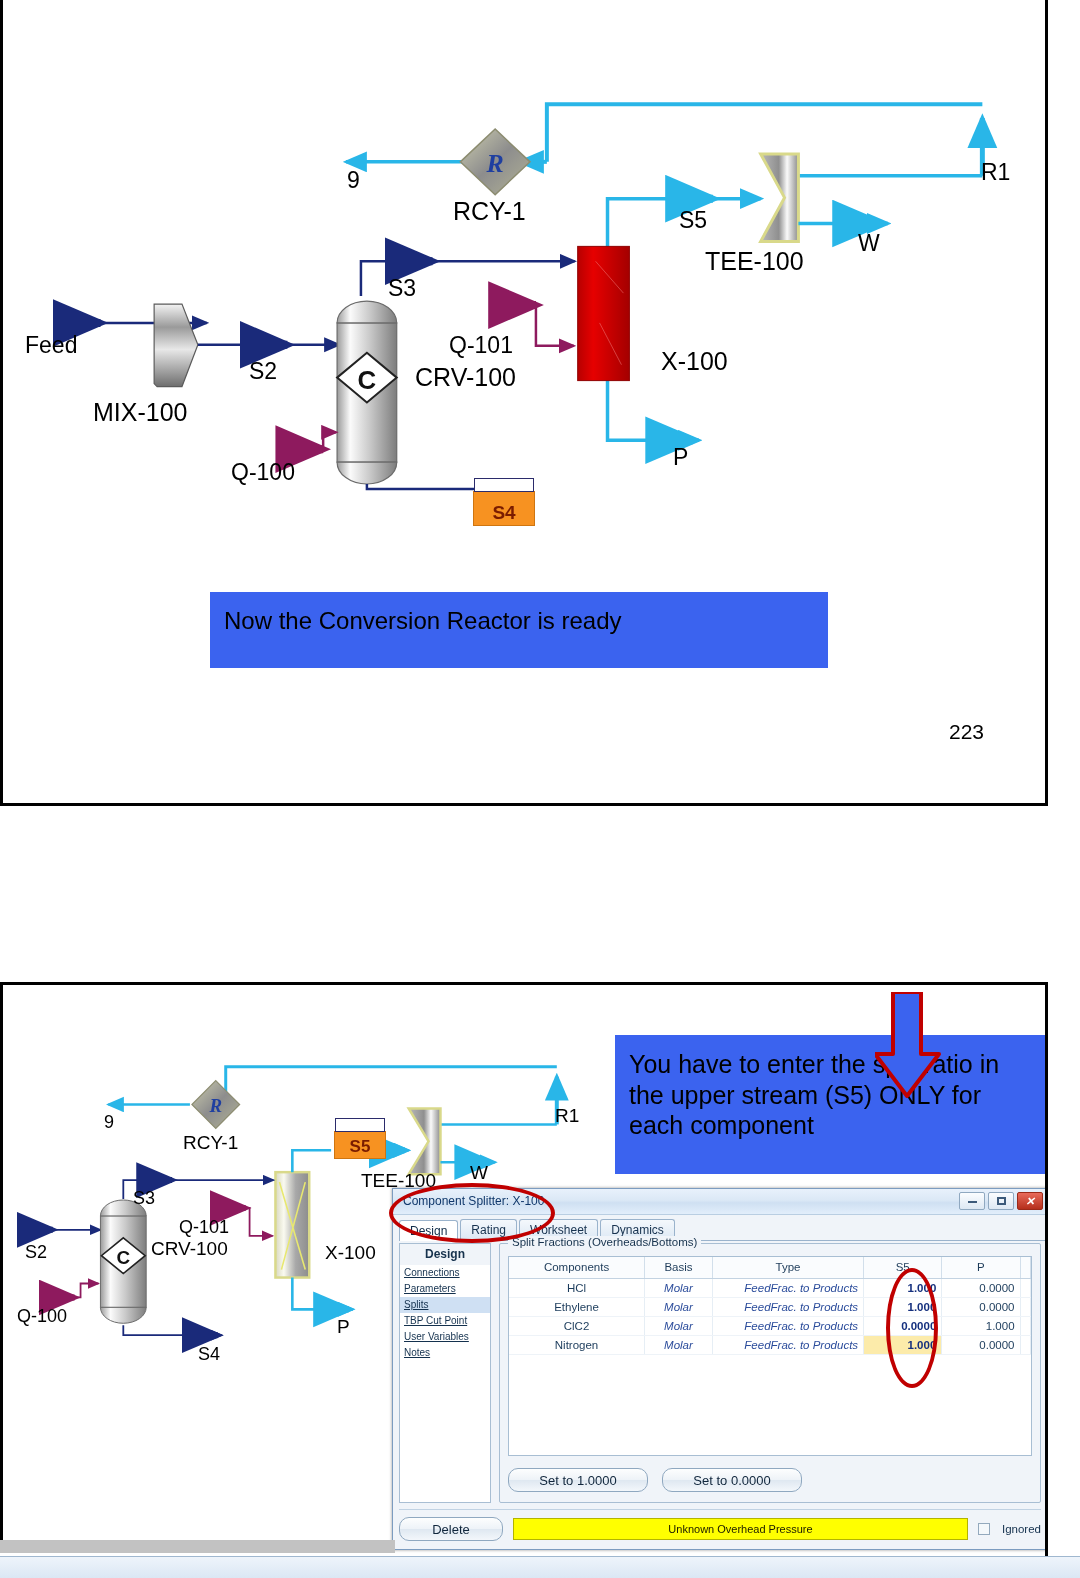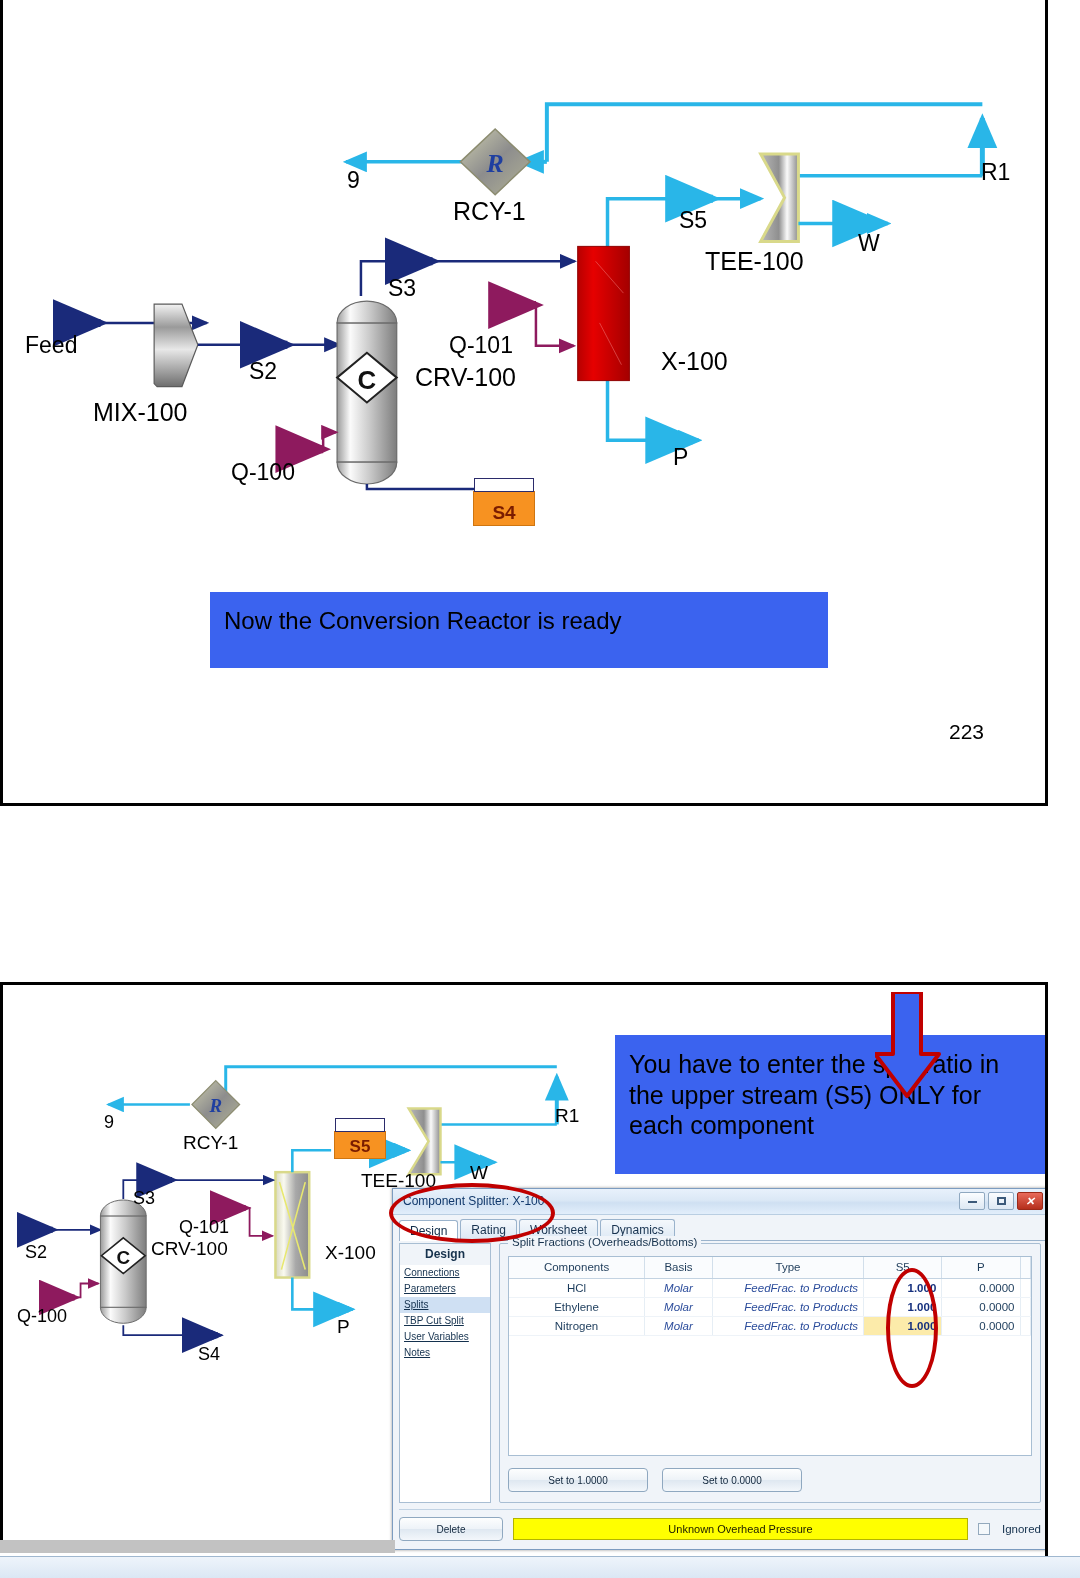--- a/index.html
+++ b/index.html
@@ -149,22 +149,22 @@
   }
   td.comp { text-align: center; color: #1b3b5b; }
   td.basis { text-align: center; color: #2b4c9b; font-style: italic; }
   td.type { text-align: right; color: #2b4c9b; font-style: italic; }
   td.s5 { text-align: right; color: #15307e; font-weight: bold; }
   td.s5.hl { background: #fcebaa; }
   td.p { text-align: right; color: #1b3b5b; }
 
   #grid-buttons { position: absolute; left: 8px; bottom: 10px; display: flex; gap: 14px; }
   .btn {
-    font-size: 10px; color: #10263c; height: 24px; min-width: 140px;
-    border: 1px solid #8fa8c0; border-radius: 4px;
+    font-size: 13px; color: #10263c; height: 24px; min-width: 140px;
+    border: 1px solid #8fa8c0; border-radius: 10px;
     background: linear-gradient(to bottom,#fdfefe 0%,#eef3f8 48%,#dfe8f1 52%,#f3f7fb 100%);
     display: flex; align-items: center; justify-content: center;
   }
 
   #dlg-footer { position: absolute; left: 6px; right: 6px; bottom: 6px; height: 34px;
     border-top: 1px solid #c0d2e3; display: flex; align-items: center; gap: 10px; padding-top: 5px; }
   #delete-btn { min-width: 104px; }
   #status-msg {
     flex: 1; height: 22px; background: #ffff00; border: 1px solid #b3b300;
     font-size: 11px; color: #1b1b00; display: flex; align-items: center; justify-content: center;
@@ -436,21 +436,21 @@
       <div class="tab">Dynamics</div>
     </div>
 
     <div id="dlg-body">
 
       <div id="nav-pane">
         <div id="nav-head">Design</div>
         <div class="nav-item">Connections</div>
         <div class="nav-item">Parameters</div>
         <div class="nav-item sel">Splits</div>
-        <div class="nav-item">TBP Cut Split</div>
+        <div class="nav-item">TBP Cut Point</div>
         <div class="nav-item">User Variables</div>
         <div class="nav-item">Notes</div>
       </div>
 
       <div id="split-group">
         <div id="split-group-title">Split Fractions (Overheads/Bottoms)</div>
 
         <div id="grid">
           <table class="splits">
             <colgroup>
@@ -480,20 +480,28 @@
             </tr>
             <tr>
               <td class="comp">Ethylene</td>
               <td class="basis">Molar</td>
               <td class="type">FeedFrac. to Products</td>
               <td class="s5">1.000</td>
               <td class="p">0.0000</td>
               <td></td>
             </tr>
             <tr>
+              <td class="comp">ClC2</td>
+              <td class="basis">Molar</td>
+              <td class="type">FeedFrac. to Products</td>
+              <td class="s5">0.0000</td>
+              <td class="p">1.000</td>
+              <td></td>
+            </tr>
+            <tr>
               <td class="comp">Nitrogen</td>
               <td class="basis">Molar</td>
               <td class="type">FeedFrac. to Products</td>
               <td class="s5 hl">1.000</td>
               <td class="p">0.0000</td>
               <td></td>
             </tr>
           </tbody>
             </table>
         </div>

